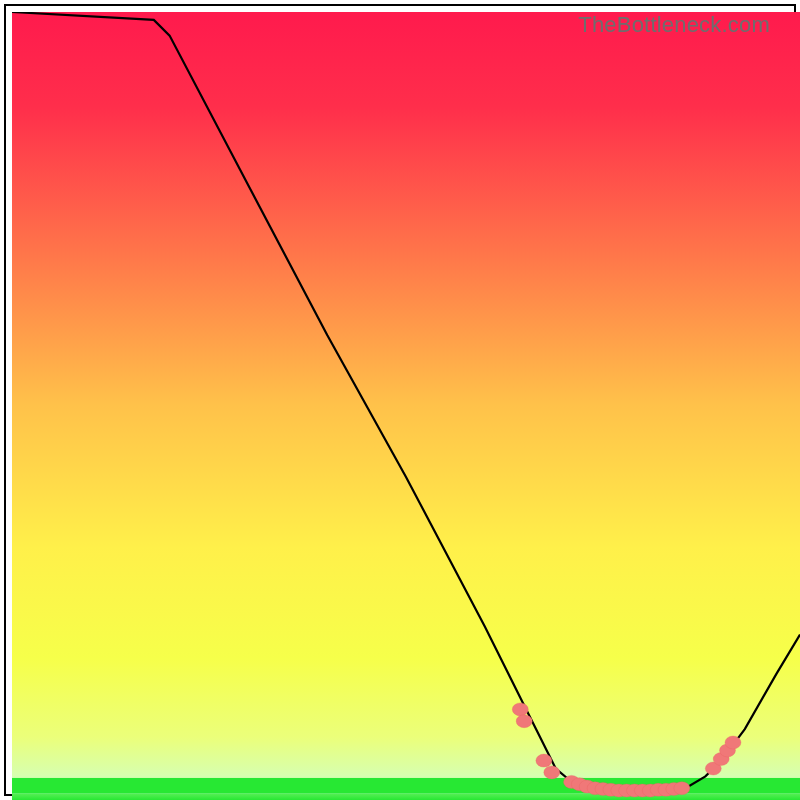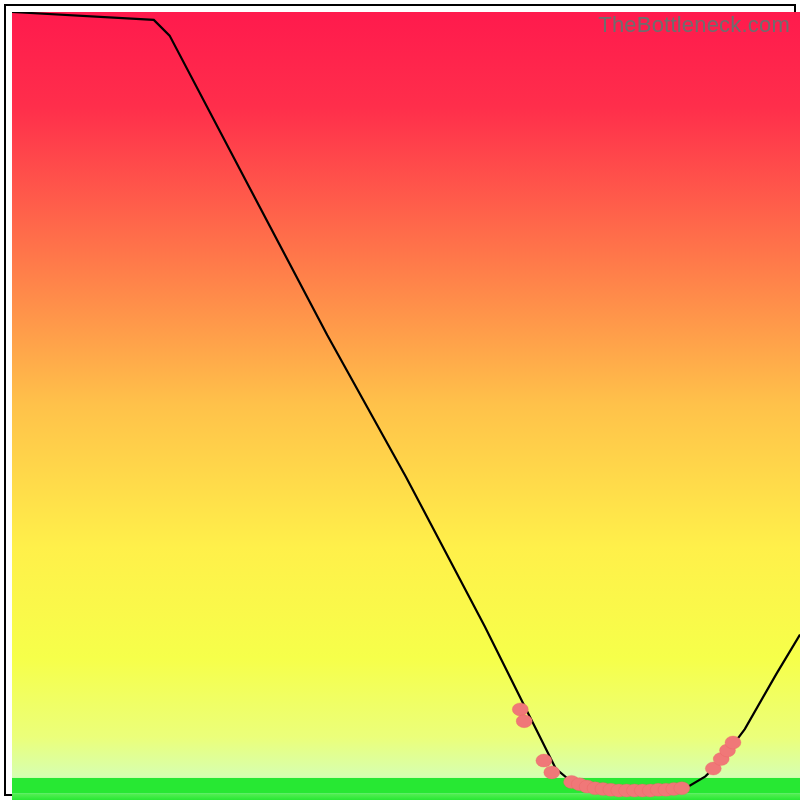--- a/index.html
+++ b/index.html
@@ -16,21 +16,21 @@
     left: 4px;
     top: 4px;
     width: 792px;
     height: 792px;
     box-sizing: border-box;
     border: 2px solid #000;
   }
   .watermark {
     position: absolute;
     top: 6px;
-    right: 4px;
+    right: 24px;
     font-size: 22px;
     font-weight: 500;
     color: #6e6e6e;
     letter-spacing: 0.2px;
   }
   .plot {
     position: absolute;
     left: 6px;
     top: 6px;
     width: 788px;

